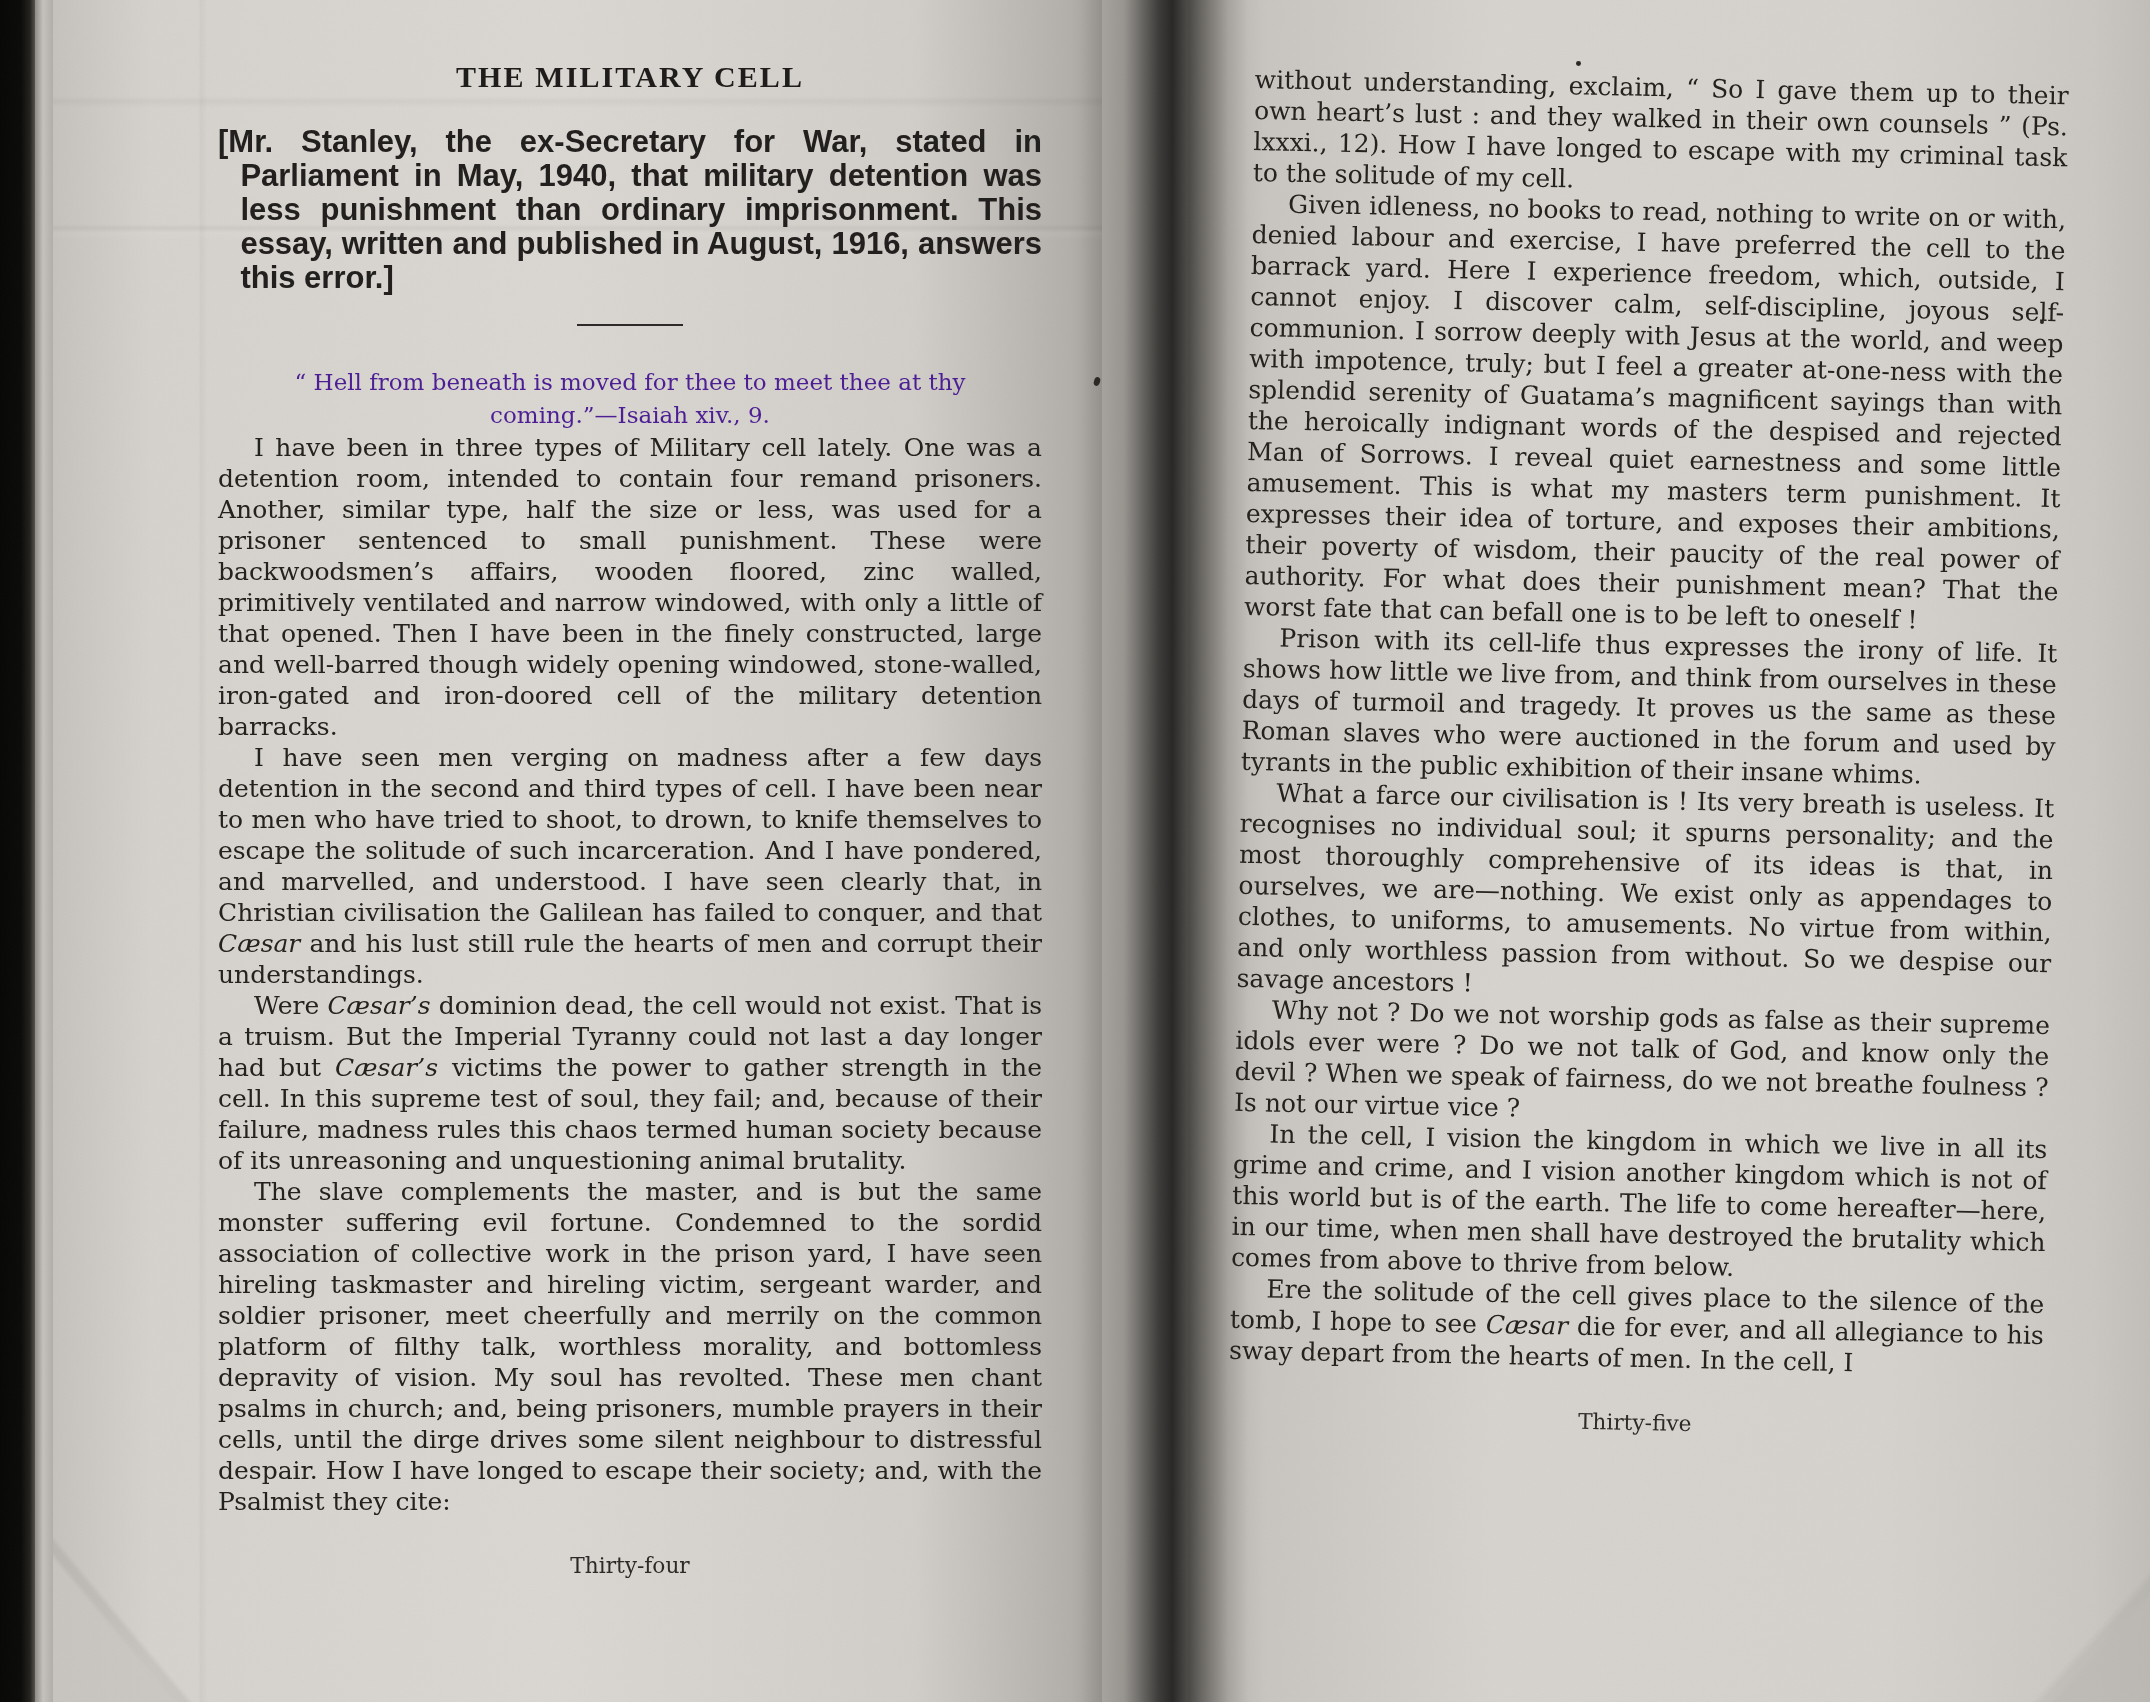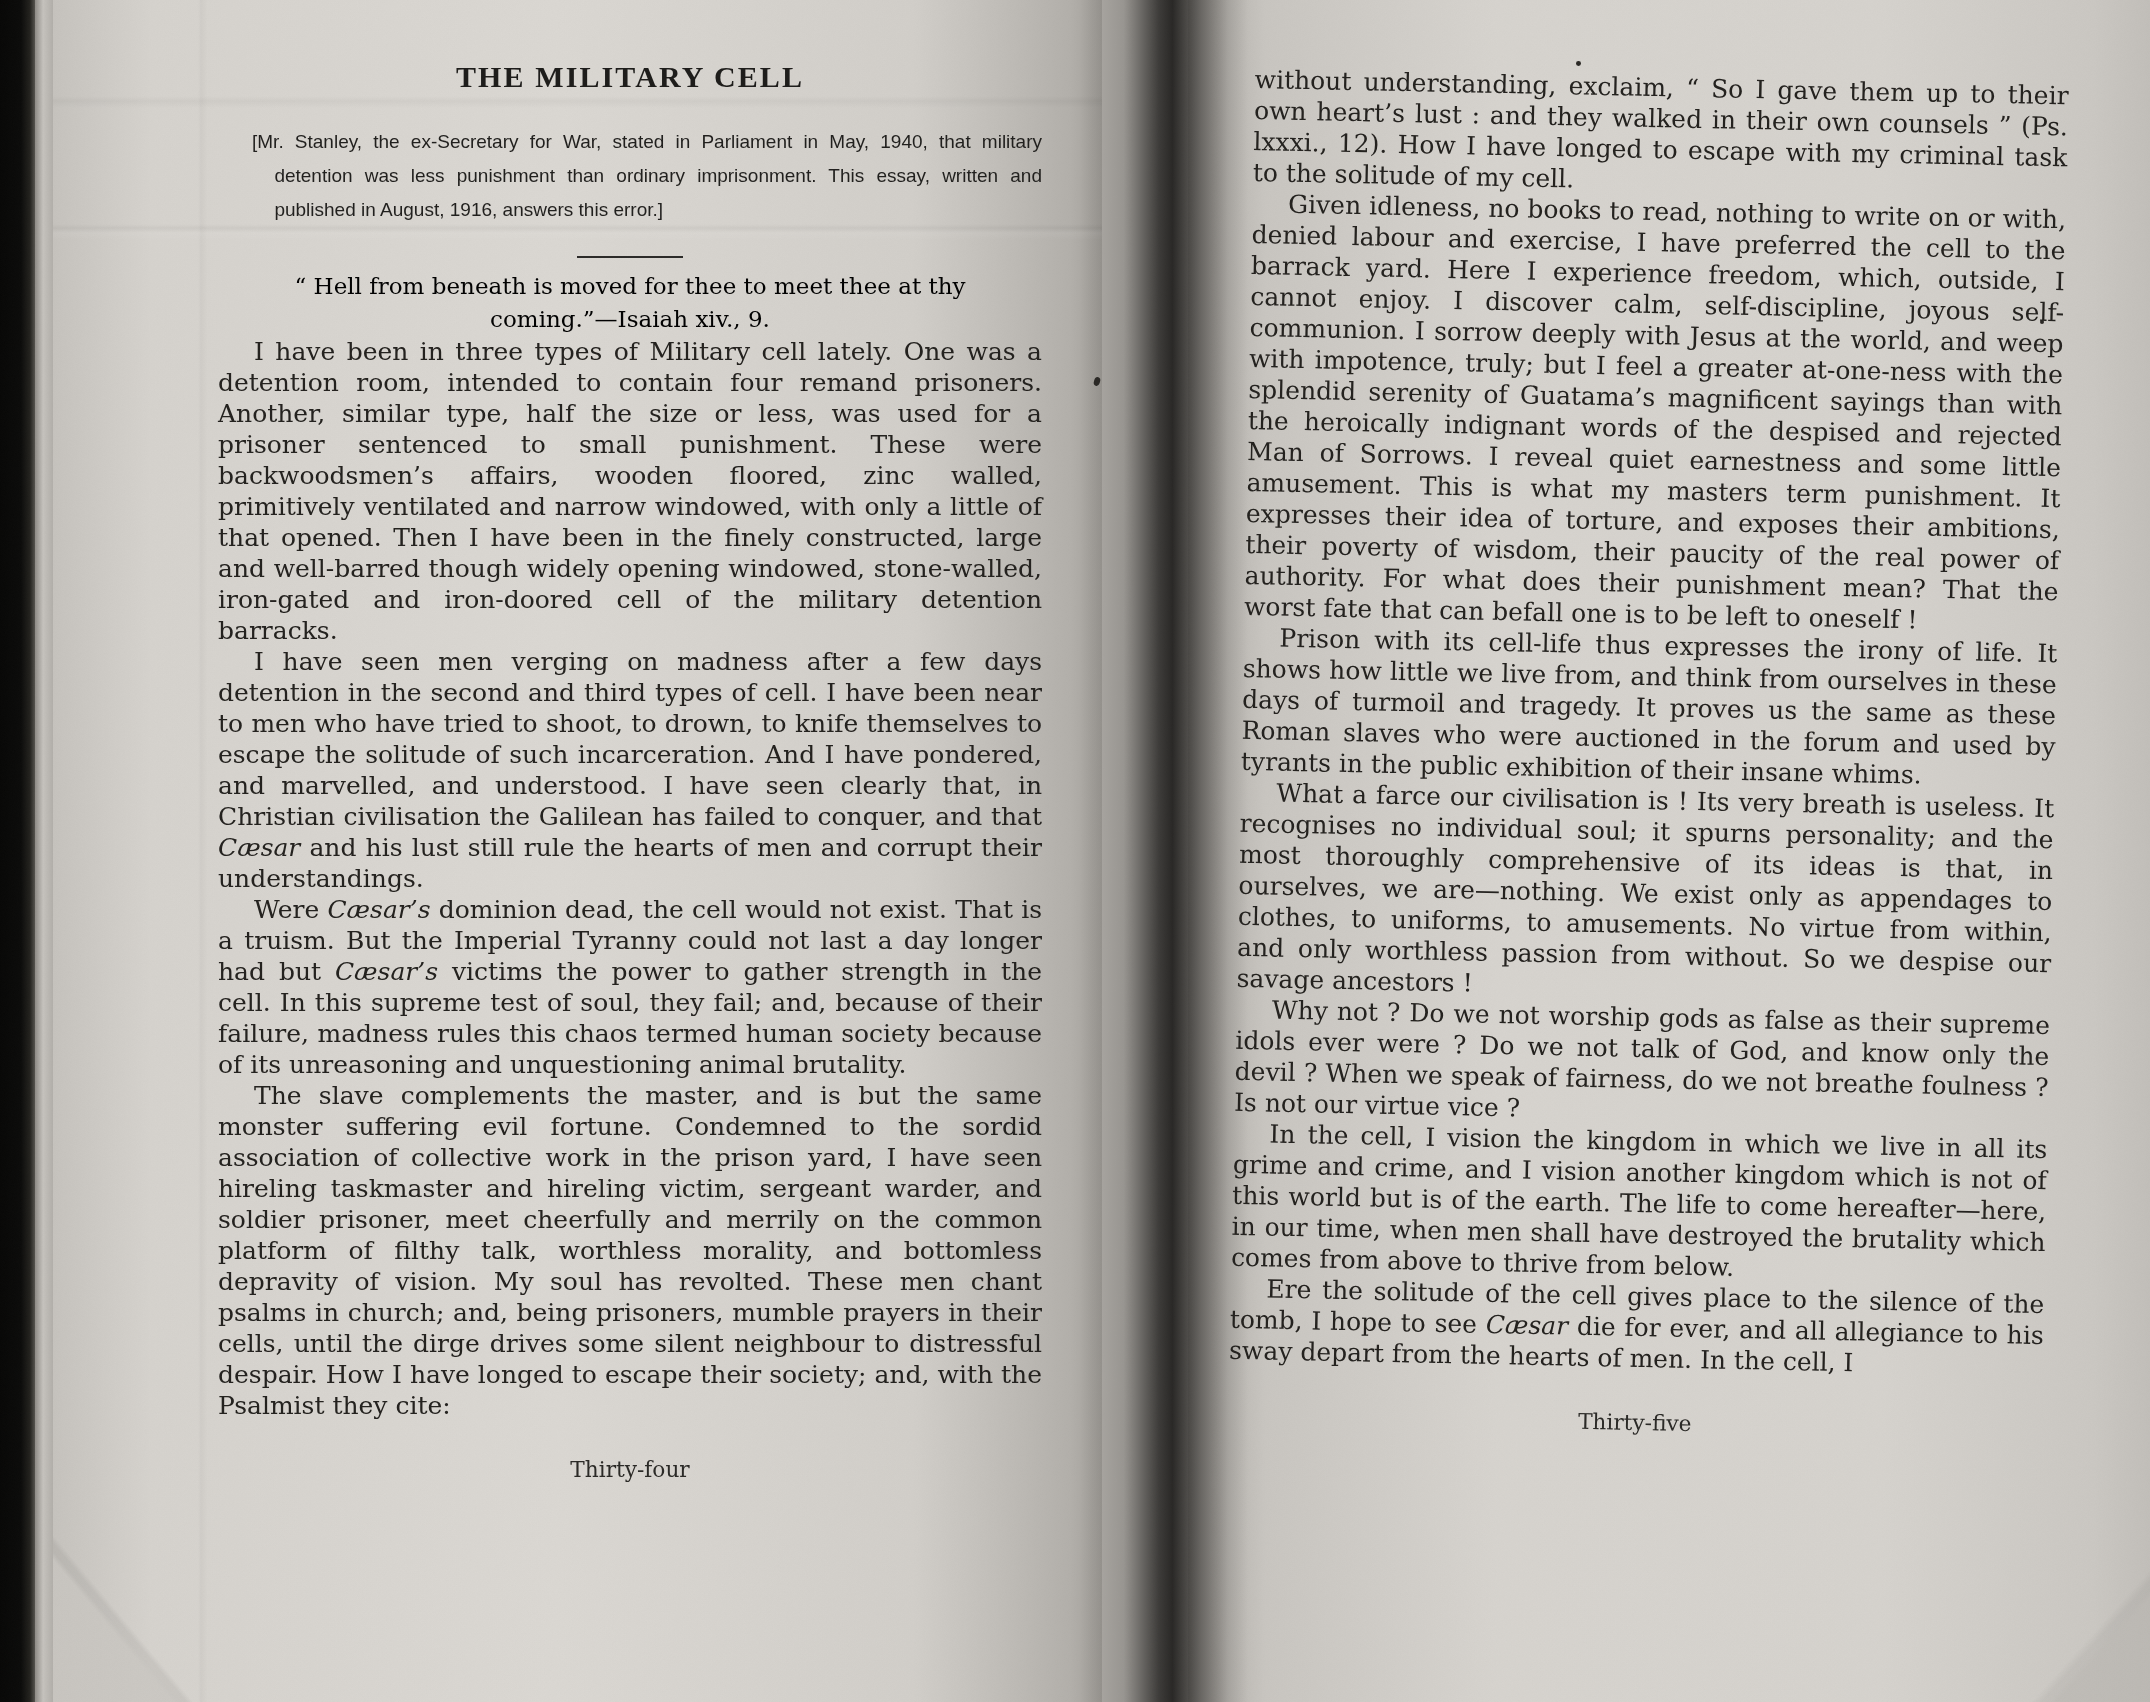--- a/index.html
+++ b/index.html
@@ -79,34 +79,33 @@
 
   .title{
     font-family:Liberation Serif, serif;
     font-weight:bold;font-size:30px;letter-spacing:2.1px;
     text-align:center;
     color:#1d1c1a;
   }
   .note{
     margin-top:31px;
     font-family:"Liberation Sans", sans-serif;
-    font-weight:normal;font-size:19px;line-height:34px;
+    font-weight:bold;font-size:31px;line-height:34px;
     text-align:justify;
     padding-left:22.4px;text-indent:-22.4px;
     color:#201f1d;
-    margin-left:34px;
   }
   .divider{
     width:106px;height:0;border-top:2.8px solid #2b2a28;
     margin:29px auto 0 auto;
   }
   .epigraph{
-    margin:12px auto 0 auto;width:90%;
+    margin:40px auto 0 auto;width:90%;
     font-size:23px;line-height:33px;text-align:center;
-    color:#000000;
+    color:#4c1d95;
   }
   .bodytext{font-size:25px;line-height:31px;text-align:justify;}
   .bodytext p{margin:0;text-indent:36px;}
   .bodytext p.noindent{text-indent:0;}
   .col-right .bodytext{margin-top:0;}
   .pagenum{
     margin-top:36px;text-align:center;font-size:21.7px;color:#2a2926;
   }
   .grain{position:absolute;inset:0;pointer-events:none;}
 </style>

